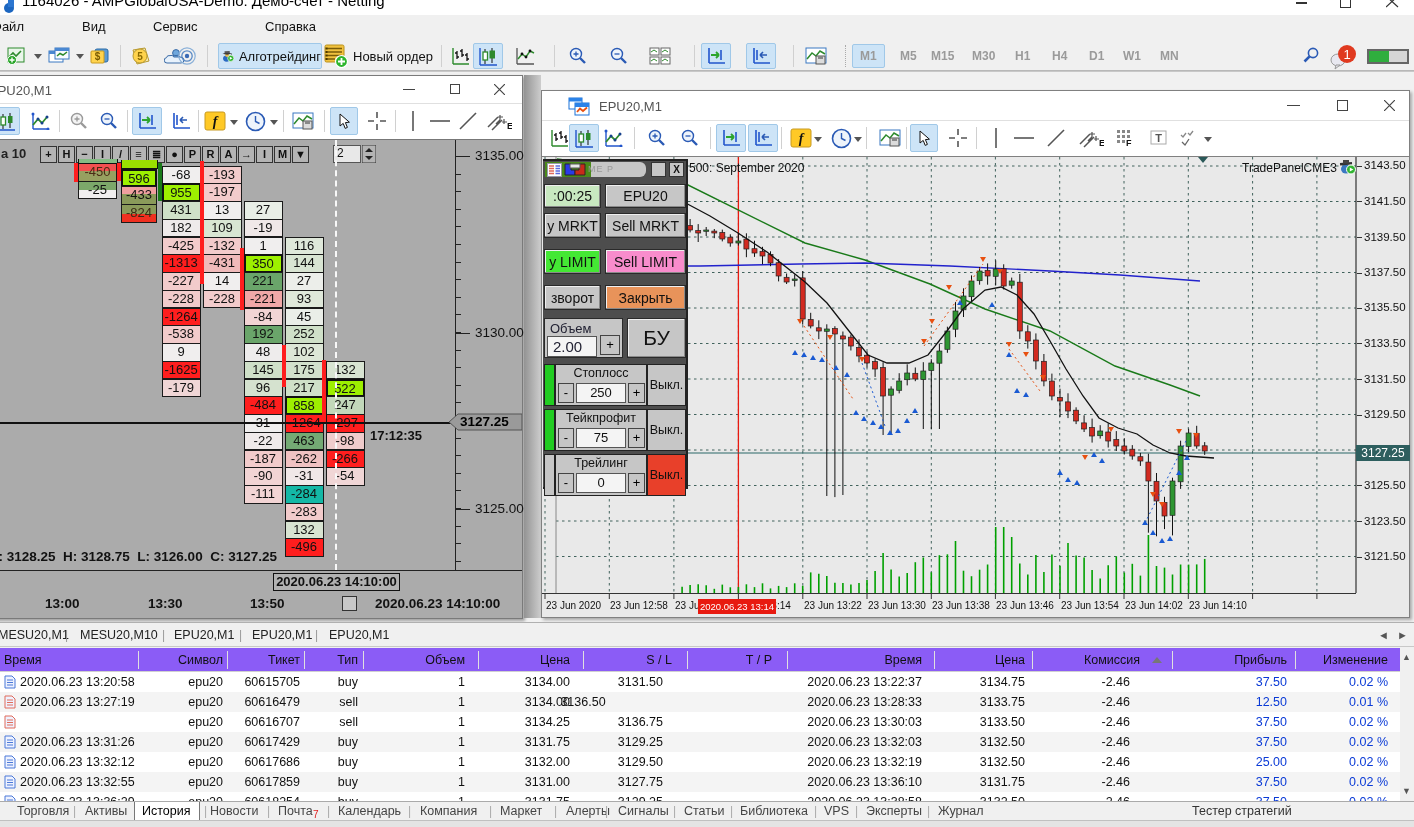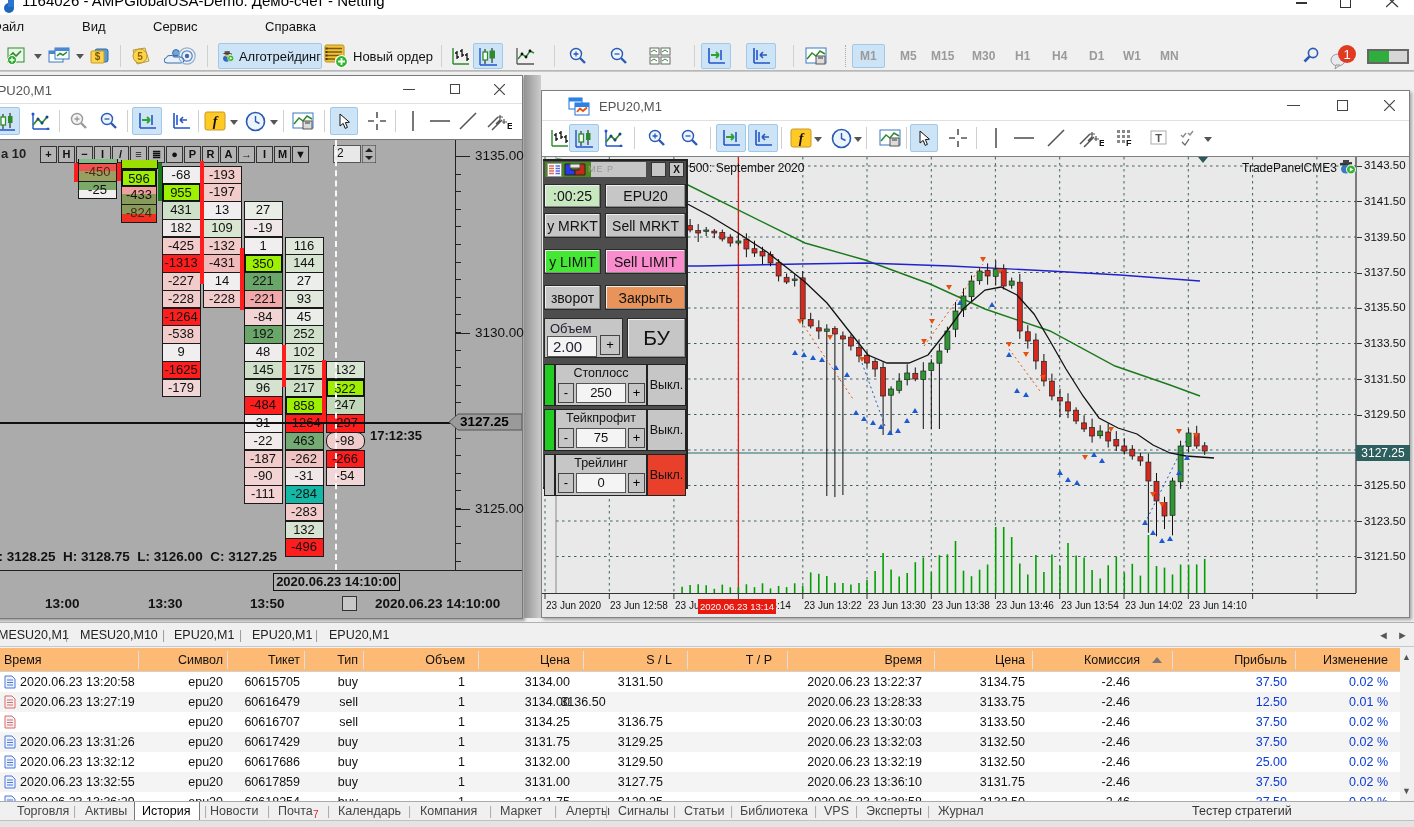--- a/index.html
+++ b/index.html
@@ -416,21 +416,21 @@
         <div class="cell" style="left:313.5px;top:309.6px;width:39px;height:18.6px;background:#f0c2c2;">-262</div>
         <div class="cell" style="left:313.5px;top:327.4px;width:39px;height:18.6px;background:#f0e8e8;">-31</div>
         <div class="cell" style="left:313.5px;top:345.1px;width:39px;height:18.6px;background:#14b8a6;">-284</div>
         <div class="cell" style="left:313.5px;top:362.9px;width:39px;height:18.6px;background:#f2cbcb;">-283</div>
         <div class="cell" style="left:313.5px;top:380.6px;width:39px;height:18.6px;background:#d8e4d2;">132</div>
         <div class="cell" style="left:313.5px;top:398.4px;width:39px;height:18.6px;background:#ff1e1e;">-496</div>
         <div class="cell" style="left:354.5px;top:220.9px;width:39px;height:18.6px;background:#d8e4d2;">132</div>
         <div class="cell" style="left:354.5px;top:238.7px;width:39px;height:18.6px;background:#9df000;border:2px solid #111;line-height:15px;">522</div>
         <div class="cell" style="left:354.5px;top:256.4px;width:39px;height:18.6px;background:#c2d8ba;">247</div>
         <div class="cell" style="left:354.5px;top:274.1px;width:39px;height:18.6px;background:#ff1e1e;">-297</div>
-        <div class="cell" style="left:354.5px;top:291.9px;width:39px;height:18.6px;background:#f0cccc;border-radius:8px;">-98</div>
+        <div class="cell" style="left:354.5px;top:291.9px;width:39px;height:18.6px;background:#f0cccc;">-98</div>
         <div class="cell" style="left:354.5px;top:309.6px;width:39px;height:18.6px;background:#ff1e1e;">-266</div>
         <div class="cell" style="left:354.5px;top:327.4px;width:39px;height:18.6px;background:#f0d6d6;">-54</div>
         <div class="abs" style="left:107px;top:19px;width:40px;height:5px;background:#85bb85;border:1px solid #111;border-top:none;"></div>
         <div class="abs" style="left:150px;top:20px;width:37px;height:9px;background:#9adf00;border:1px solid #111;border-top:none;"></div>
         <div class="abs" style="left:228.5px;top:21px;width:4px;height:123px;background:#ff1e1e;"></div>
         <div class="abs" style="left:268.5px;top:108px;width:4px;height:62px;background:#ff1e1e;"></div>
         <div class="abs" style="left:310.5px;top:205px;width:4px;height:42px;background:#ff1e1e;"></div>
         <div class="abs" style="left:351px;top:220px;width:3.5px;height:64px;background:#ff1e1e;"></div>
         <div class="abs" style="left:146px;top:23px;width:4px;height:18px;background:#ff1e1e;"></div>
         <div class="abs" style="left:364px;top:0;width:0;height:430px;border-left:2px dashed #f8f8f8;"></div>
@@ -987,21 +987,21 @@
         <div class="abs" style="left:191px;top:443px;font-size:10px;white-space:nowrap;color:#111;">23 Jun 13:14</div>
         <div class="abs" style="left:262px;top:443px;font-size:10px;white-space:nowrap;color:#111;">23 Jun 13:22</div>
         <div class="abs" style="left:326px;top:443px;font-size:10px;white-space:nowrap;color:#111;">23 Jun 13:30</div>
         <div class="abs" style="left:390px;top:443px;font-size:10px;white-space:nowrap;color:#111;">23 Jun 13:38</div>
         <div class="abs" style="left:454px;top:443px;font-size:10px;white-space:nowrap;color:#111;">23 Jun 13:46</div>
         <div class="abs" style="left:519px;top:443px;font-size:10px;white-space:nowrap;color:#111;">23 Jun 13:54</div>
         <div class="abs" style="left:583px;top:443px;font-size:10px;white-space:nowrap;color:#111;">23 Jun 14:02</div>
         <div class="abs" style="left:647px;top:443px;font-size:10px;white-space:nowrap;color:#111;">23 Jun 14:10</div>
         <div class="abs" style="left:156px;top:442px;width:78px;height:15px;background:#e81a10;color:#fff;font-size:9.5px;text-align:center;line-height:15px;white-space:nowrap;overflow:hidden;">2020.06.23 13:14</div>
 <div class="abs" style="left:1px;top:2px;width:145px;height:330px;background:#4d4d4d;border:2px solid #222;border-left:none;">
- <div class="abs" style="left:2px;top:1px;width:101px;height:15px;background:#c6c6c6;">
+ <div class="abs" style="left:2px;top:1px;width:101px;height:15px;background:#c6c6c6;border-radius:6px;">
    <div class="abs" style="left:0px;top:0px;width:46px;height:15px;background:#4a8a1a;"></div>
    <svg class="abs" style="left:2px;top:0.5px" width="15" height="14" viewBox="0 0 15 14">
               <rect x="0.5" y="0.5" width="14" height="13" fill="#fff" stroke="#99a"></rect>
               <path d="M2,3 H7 M2,5.5 H7 M2,8 H7 M2,10.5 H7" stroke="#e06a5a" stroke-width="1.6"></path>
               <path d="M8.5,3 H13 M8.5,5.5 H13 M8.5,8 H13 M8.5,10.5 H13" stroke="#5a6ae0" stroke-width="1.6"></path>
             </svg>
    <svg class="abs" style="left:19px;top:1px" width="22" height="13" viewBox="0 0 22 13">
               <path d="M1,1 h6 v6 h4 v5 h-10 Z" fill="#2a3ae8" stroke="#223"></path>
               <path d="M21,1 h-6 v6 h-4 v5 h10 Z" fill="#c82a1a" stroke="#322"></path>
               <rect x="6" y="1" width="10" height="4" fill="#e8e8e8" stroke="#555"></rect>
@@ -1064,21 +1064,21 @@
       <div class="abs" style="left:252px;top:5px;font-size:12.5px;color:#222;">EPU20,M1</div>
       <div class="abs" style="left:329px;top:5px;font-size:12.5px;color:#222;">EPU20,M1</div>
       <div class="abs" style="left:65px;top:5px;font-size:12px;color:#999;">|</div>
       <div class="abs" style="left:162px;top:5px;font-size:12px;color:#999;">|</div>
       <div class="abs" style="left:239px;top:5px;font-size:12px;color:#999;">|</div>
       <div class="abs" style="left:315px;top:5px;font-size:12px;color:#999;">|</div>
       <div class="abs" style="left:1378px;top:6px;font-size:11px;color:#555;">◄</div>
       <div class="abs" style="left:1397px;top:6px;font-size:11px;color:#555;">►</div>
     </div>
     <div class="abs" style="left:0;top:648px;width:1414px;height:153px;background:#fff;overflow:hidden;">
-      <div class="abs" style="left:0;top:0;width:1400px;height:24px;background:#fdba74;border-bottom:1px solid #d0d0d0;padding-left:40px;">
+      <div class="abs" style="left:0;top:0;width:1400px;height:24px;background:#8b5cf6;border-bottom:1px solid #d0d0d0;padding-left:40px;">
         <div class="abs" style="left:4px;top:5px;font-size:12.5px;color:#111;">Время</div>
         <div class="abs" style="left:73px;top:5px;width:150px;text-align:right;font-size:12.5px;color:#111;">Символ</div>
         <div class="abs" style="left:150px;top:5px;width:150px;text-align:right;font-size:12.5px;color:#111;">Тикет</div>
         <div class="abs" style="left:208px;top:5px;width:150px;text-align:right;font-size:12.5px;color:#111;">Тип</div>
         <div class="abs" style="left:315px;top:5px;width:150px;text-align:right;font-size:12.5px;color:#111;">Объем</div>
         <div class="abs" style="left:420px;top:5px;width:150px;text-align:right;font-size:12.5px;color:#111;">Цена</div>
         <div class="abs" style="left:522px;top:5px;width:150px;text-align:right;font-size:12.5px;color:#111;">S / L</div>
         <div class="abs" style="left:622px;top:5px;width:150px;text-align:right;font-size:12.5px;color:#111;">T / P</div>
         <div class="abs" style="left:772px;top:5px;width:150px;text-align:right;font-size:12.5px;color:#111;">Время</div>
         <div class="abs" style="left:875px;top:5px;width:150px;text-align:right;font-size:12.5px;color:#111;">Цена</div>

